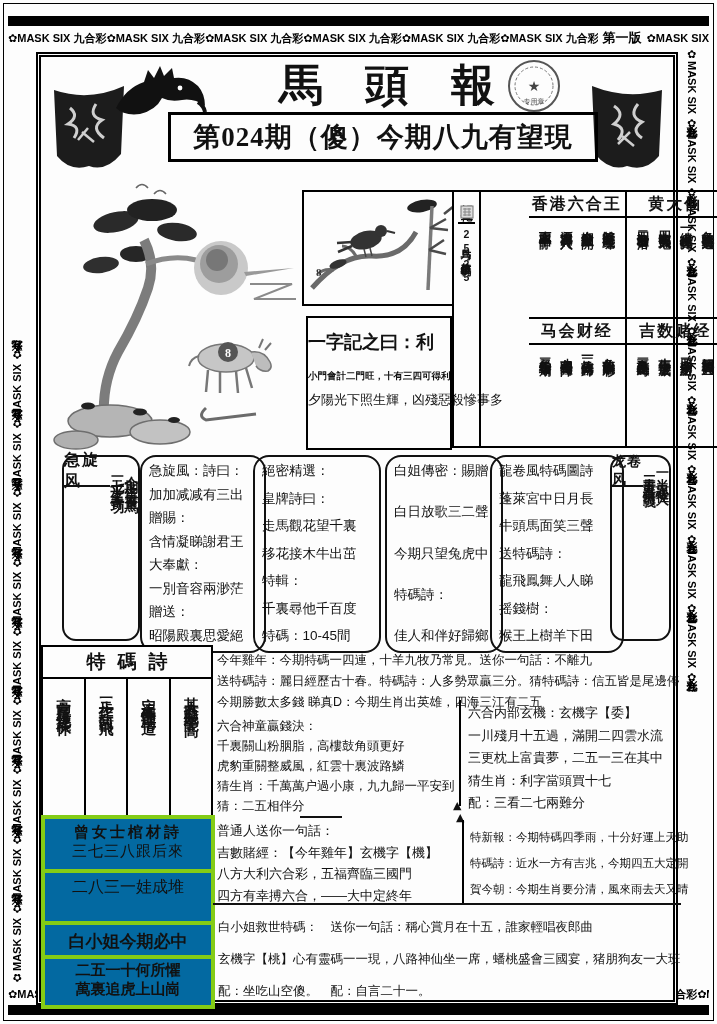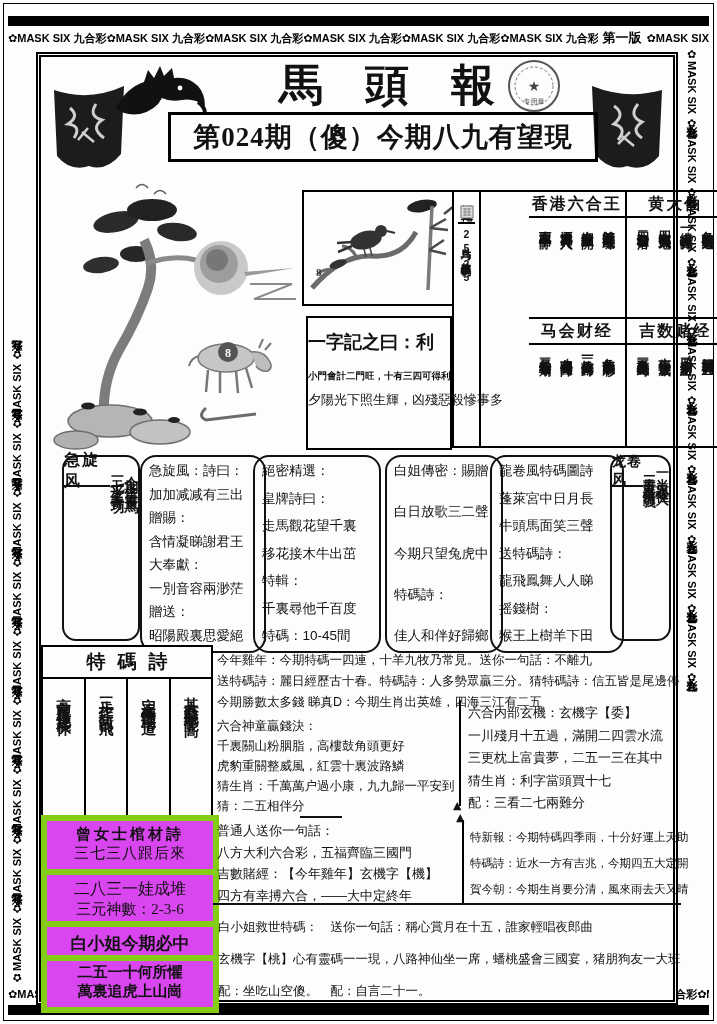--- a/index.html
+++ b/index.html
@@ -36,21 +36,21 @@
   .hcol{writing-mode:vertical-rl;text-orientation:upright;font-size:14px;font-weight:bold;letter-spacing:4px;line-height:1;}
   
   .tema-left{border:2px solid #000;display:flex;flex-direction:column;background:#fdfdfd;}
   .tema-title{height:30px;border-bottom:2px solid #000;display:flex;align-items:center;justify-content:center;
               font-size:19px;font-weight:bold;letter-spacing:12px;padding-left:12px;}
   .tema-cols{flex:1;display:flex;flex-direction:row-reverse;}
   .tcol{flex:1;display:flex;justify-content:center;padding-top:6px;}
   .tcol:not(:first-child){border-right:2px solid #000;}
   .tcol span{writing-mode:vertical-rl;text-orientation:upright;font-size:15px;font-weight:bold;letter-spacing:4px;line-height:1;}
   .bodytxt{font-family:"Liberation Sans","DejaVu Sans",sans-serif;white-space:nowrap;}
-  .leftrow{border:6px solid #84cc16;text-align:center;background:#d946ef;}
+  .leftrow{border:4px solid #84cc16;text-align:center;background:#0369a1;}
   .leftrow div{white-space:nowrap;}
   .vline{border-left:2px solid #000;width:0;}
   .arrow{font-size:11px;line-height:1;font-family:"DejaVu Sans",sans-serif;}
   .capstrip{border:2px solid #000;display:flex;flex-direction:column;align-items:center;}
   .cap-top{border-bottom:2px solid #000;padding:4px 0 3px;display:flex;flex-direction:column;align-items:center;}
 </style>
 </head>
 <body>
 
 <div id="page">
@@ -299,34 +299,33 @@
     <div>配：三看二七兩難分</div>
   </div>
   <div class="abs" style="left:300px;top:816px;width:42px;height:0;border-top:2.5px solid #111;"></div>
 
   <div class="abs leftrow" style="left:41px;top:815px;width:166px;height:52px;padding-top:4px;">
     <div style="font-size:15px;font-weight:bold;letter-spacing:3px;">曾女士棺材詩</div>
     <div style="font-size:15px;letter-spacing:1px;">三七三八跟后來</div>
   </div>
   <div class="abs leftrow" style="left:41px;top:869px;width:166px;height:50px;padding-top:4px;">
     <div style="font-size:16px;">二八三一娃成堆</div>
-    <div style="font-size:15px;">三元神數：2-3-6</div>
   </div>
   <div class="abs leftrow" style="left:41px;top:921px;width:166px;height:32px;display:flex;align-items:center;justify-content:center;">
     <div style="font-size:17px;font-weight:bold;">白小姐今期必中</div>
   </div>
   <div class="abs leftrow" style="left:41px;top:955px;width:166px;height:44px;padding-top:2px;">
     <div style="font-size:15px;font-weight:bold;">二五一十何所懼</div>
     <div style="font-size:15px;font-weight:bold;">萬裏追虎上山崗</div>
   </div>
 
   <div class="abs bodytxt" style="left:217px;top:820px;width:244px;height:84px;font-size:13px;line-height:21.5px;">
     <div>普通人送你一句話：</div>
+    <div>吉數賭經：【今年雞年】玄機字【機】</div>
     <div>八方大利六合彩，五福齊臨三國門</div>
-    <div>吉數賭經：【今年雞年】玄機字【機】</div>
     <div>四方有幸搏六合，——大中定終年</div>
   </div>
   <span class="abs arrow" style="left:456px;top:812px;">▲</span>
   <div class="abs vline" style="left:462px;top:820px;height:83px;"></div>
   <div class="abs bodytxt" style="left:470px;top:824px;width:206px;height:78px;font-size:11.5px;line-height:26px;">
     <div>特新報：今期特碼四季雨，十分好運上天助</div>
     <div>特碼詩：近水一方有吉兆，今期四五大定開</div>
     <div>賀今朝：今期生肖要分清，風來雨去天又晴</div>
   </div>
 

